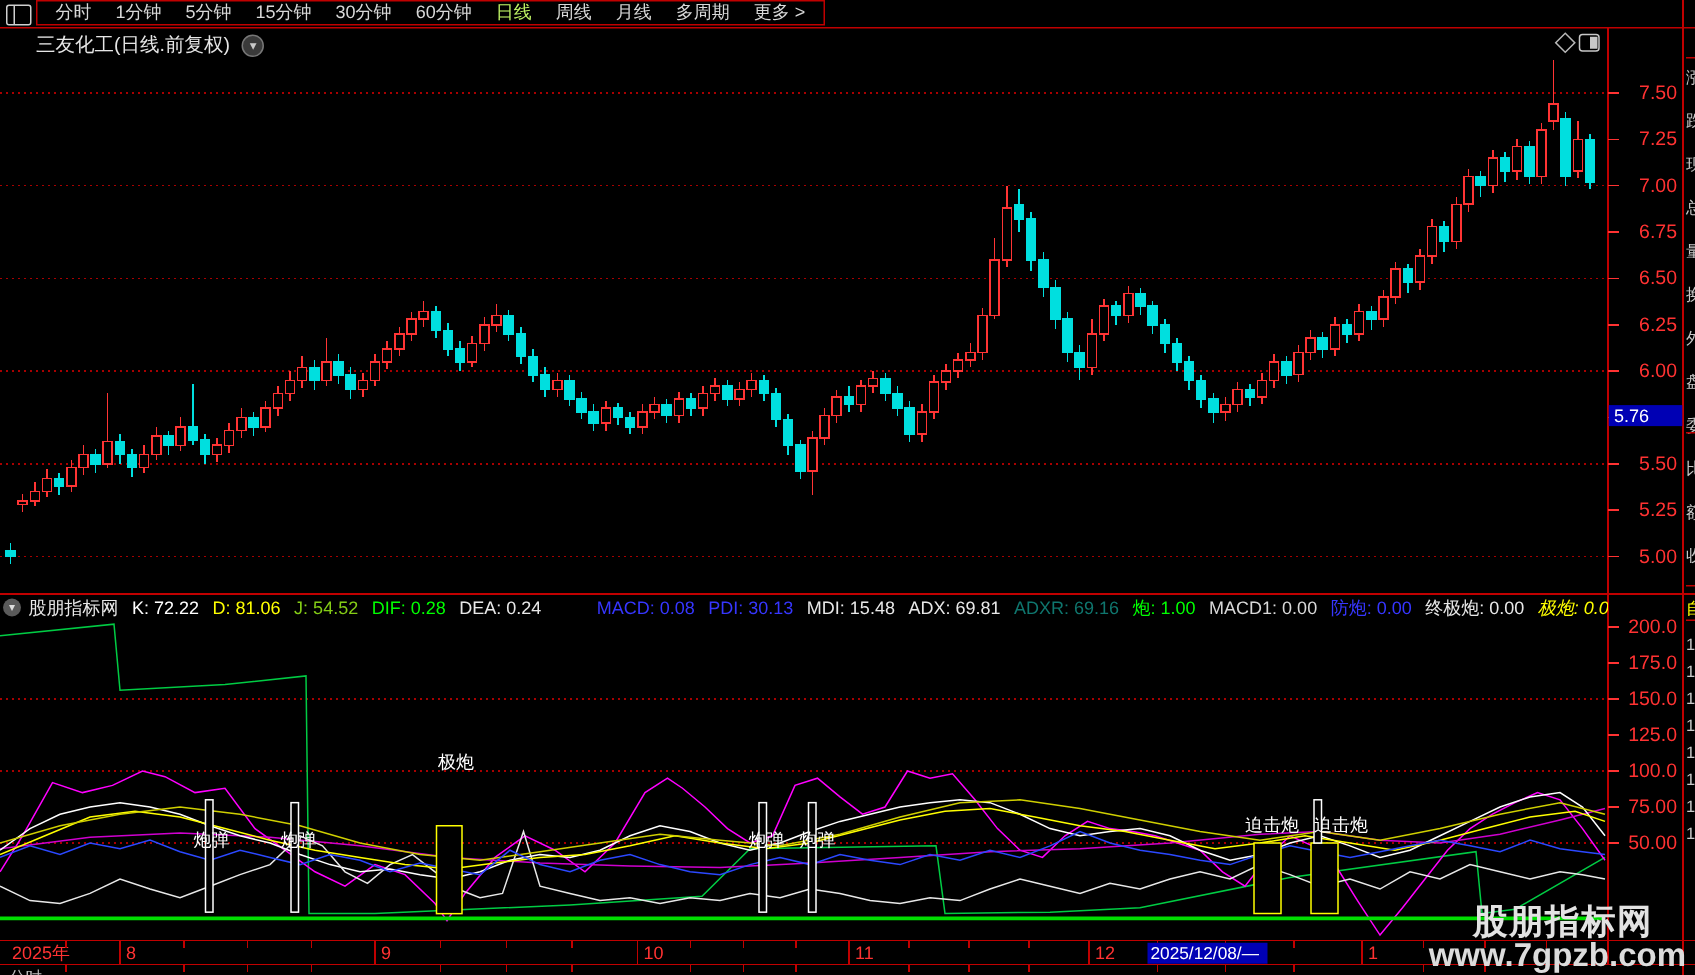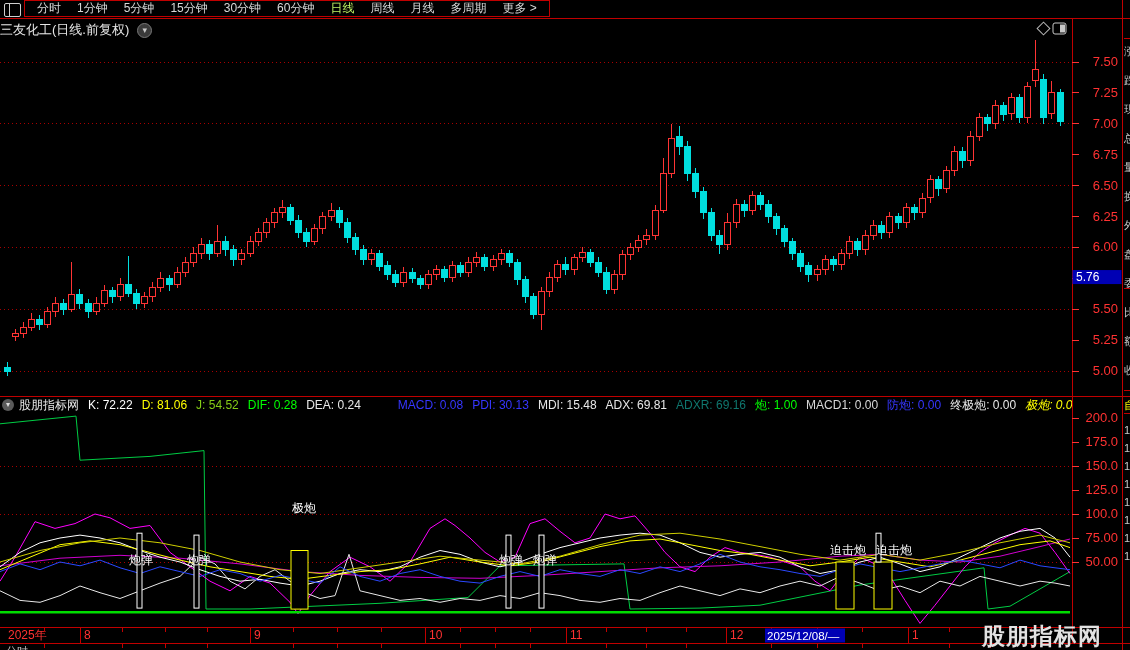--- a/index.html
+++ b/index.html
@@ -8,21 +8,21 @@
   
   .toolbar{position:absolute;top:0;left:0;width:1130px;height:18px;border-bottom:1px solid #c00000;z-index:5;}
   .panel-icon{position:absolute;left:4px;top:3px;width:15px;height:12px;border:1px solid #cfcfcf;border-radius:2px;}
   .panel-icon i{position:absolute;left:4px;top:0;width:1px;height:12px;background:#cfcfcf;}
   .tb-left{position:absolute;left:24px;top:0;height:17px;border:1px solid #c00000;display:flex;align-items:center;padding:0 4px;box-sizing:border-box;}
   .tb-left span{color:#d8d8d8;font-size:12px;padding:0 8px;white-space:nowrap;cursor:default;}
   .tb-left span.active{color:#bef264;}
   .tb-right{position:absolute;right:8px;top:0;height:17px;display:flex;}
   .tb-right span{color:#e0e0e0;font-size:12px;border:1px solid #c00000;margin-left:-1px;padding:1px 6px 0 6px;white-space:nowrap;box-sizing:border-box;height:17px;}
   
-  .title-row{position:absolute;top:21px;left:0;z-index:4;display:flex;align-items:center;}
+  .title-row{position:absolute;top:21px;left:24px;z-index:4;display:flex;align-items:center;}
   .title-row .t{color:#e6e6e6;font-size:13px;}
   .chev{display:inline-block;width:13px;height:13px;border-radius:50%;background:#3a3a3a;border:1px solid #777;
         color:#c9c9c9;font-size:9px;line-height:12px;text-align:center;margin-left:8px;}
   
   .ind-header{position:absolute;top:398px;left:2px;width:1070px;height:14px;overflow:hidden;white-space:nowrap;z-index:4;display:flex;align-items:center;}
   .ind-header .chev2{display:inline-block;width:12px;height:12px;border-radius:50%;background:#5a5a5a;color:#ddd;
         font-size:8px;line-height:11px;text-align:center;margin-right:5px;flex:none;}
   .ind-header span.item{font-size:12px;margin-right:9px;flex:none;}
   svg{position:absolute;top:0;left:0;z-index:1;}
   svg text{font-family:"Liberation Sans","DejaVu Sans",sans-serif;}
@@ -478,20 +478,21 @@
       <span class="item" style="color: rgb(0, 255, 0);">炮: 1.00</span>
       <span class="item" style="color: rgb(216, 216, 216);">MACD1: 0.00</span>
       <span class="item" style="color: rgb(54, 54, 255);">防炮: 0.00</span>
       <span class="item" style="color: rgb(232, 232, 232);">终极炮: 0.00</span>
       <span class="item" style="color: rgb(255, 255, 0); font-style: italic;">极炮: 0.00</span>
       <span class="item" style="color: rgb(255, 0, 255);">终极: 0.00</span>
     </div>
 
   <div class="watermark">
     <div class="w1">股朋指标网</div>
+    <div class="w2">www.7gpzb.com</div>
   </div>
 
   <div class="right-strip" id="rightStrip">
       <div style="top: 44px;">涨</div>
       <div style="top: 73px;">跌</div>
       <div style="top: 102px;">现</div>
       <div style="top: 131px;">总</div>
       <div style="top: 160px;">量</div>
       <div style="top: 189px;">换</div>
       <div style="top: 218px;">外</div>

